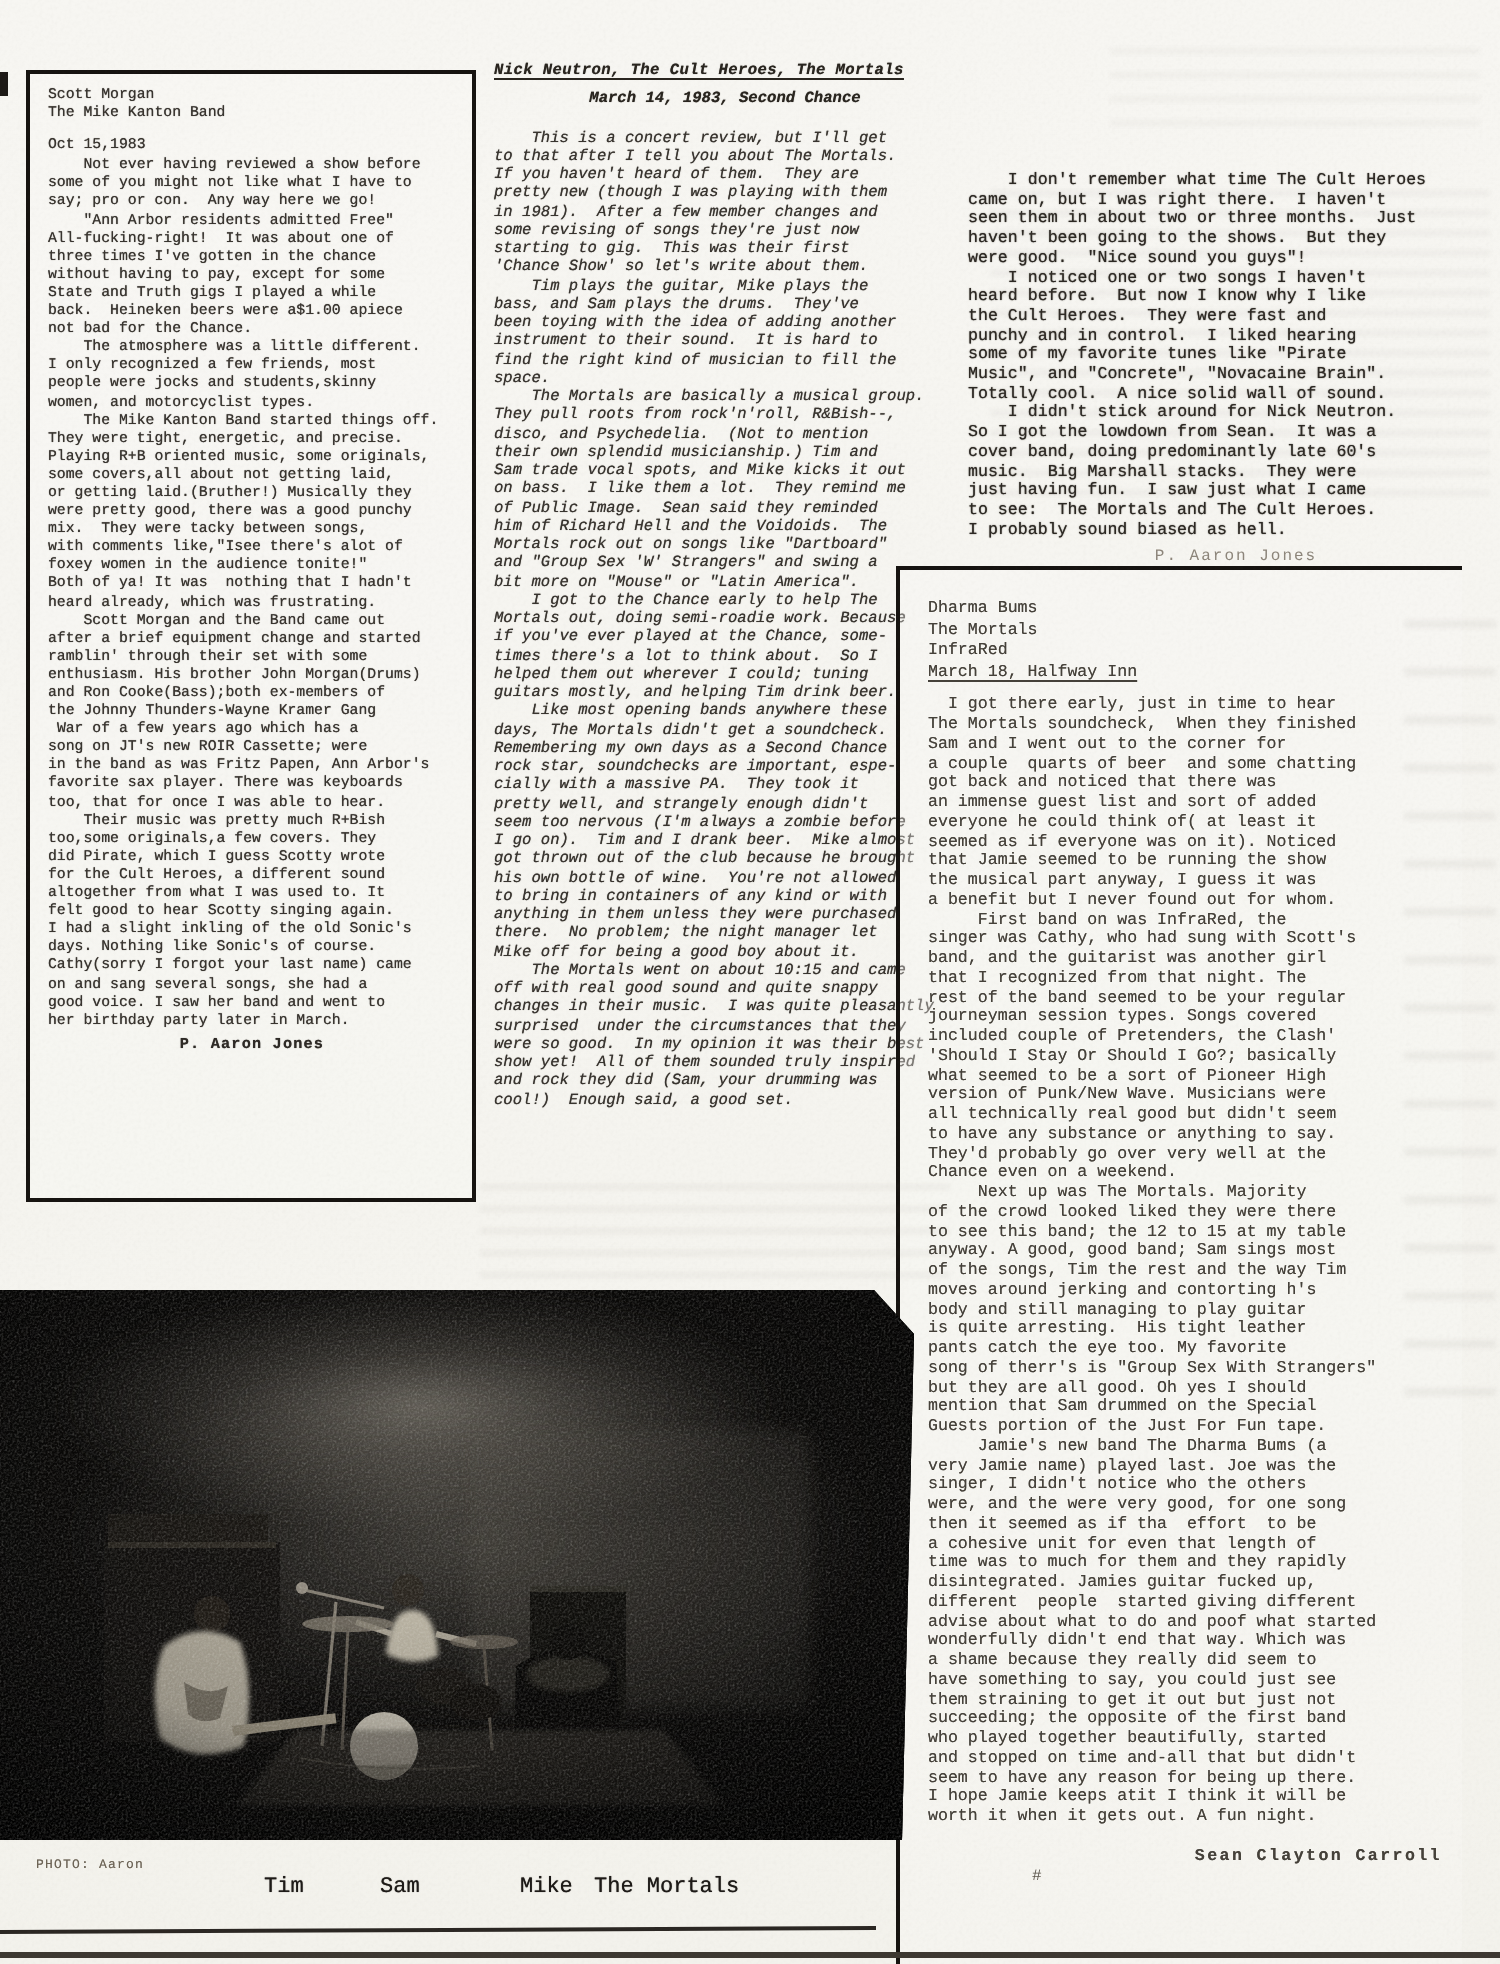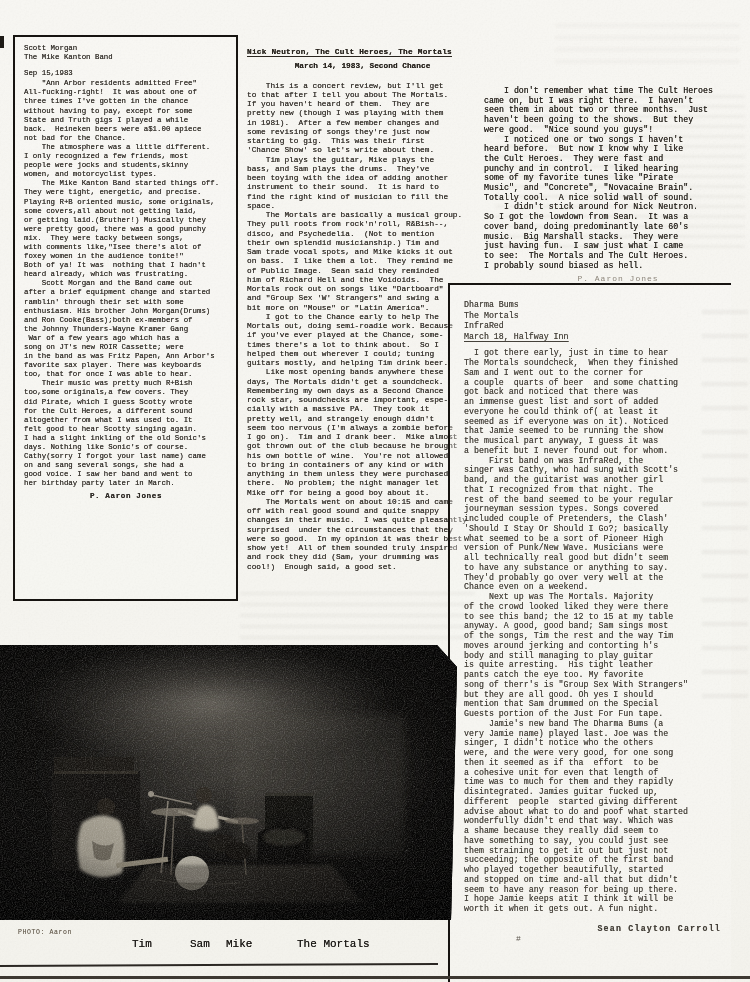--- a/index.html
+++ b/index.html
@@ -13,21 +13,21 @@
   p.typed{margin:0;}
   .box{position:absolute;border:2.5px solid #161310;box-sizing:border-box;background:rgba(250,249,245,.35);}
   
   .col1-box{left:13px;top:35px;width:225px;height:566px;padding:7px 8px 18px 9px;}
   .col1-box .typed{font-size:7.4px;line-height:9.1px;}
   .col1-head{margin-bottom:7px;}
   .col1-date{margin-bottom:1px;}
   .byline{font-weight:bold;text-align:center;letter-spacing:.6px;margin-top:3px;}
   .col1-box .byline{font-size:7.6px;color:#2e2a26;}
   
-  .col2{position:absolute;left:247px;top:48px;width:231px;}
+  .col2{position:absolute;left:247px;top:32px;width:231px;font-style:italic;}
   .col2 .typed{font-size:7.8px;line-height:9.25px;}
   .col2-title{font-size:8.5px;font-weight:bold;text-decoration:underline;
               text-underline-offset:2px;letter-spacing:.2px;color:#29251f;
               white-space:nowrap;}
   .col2-sub{font-size:8.3px;font-weight:bold;text-align:center;margin:5px 0 10px 0;color:#29251f;}
   
   .col3top{position:absolute;left:484px;top:86px;width:268px;}
   .col3top .typed{font-size:8.3px;line-height:9.7px;color:#2c2823;text-shadow:0 0 .6px rgba(40,35,28,.9);}
   .byline-faint{font-size:8px;color:#8d867b;text-align:center;letter-spacing:1px;margin-top:4px;
                 font-family:"Liberation Mono","DejaVu Sans Mono",monospace;}
@@ -43,21 +43,21 @@
   
   .photo{position:absolute;left:0;top:645px;width:457px;height:275px;margin:0;
          background:#0b0a09;
          clip-path:polygon(0 0,437px 0,457px 22px,451px 275px,0 275px);}
   .photo svg{display:block;width:457px;height:275px;}
   
   .credit{position:absolute;left:18px;top:929px;font-size:6.5px;letter-spacing:.6px;
           color:#6d6456;text-shadow:0 0 .3px rgba(100,92,80,.6);}
   .cap-name{position:absolute;top:938px;font-size:11px;color:#1d1a17;
             text-shadow:0 0 .4px rgba(25,22,18,.9);}
-  .cap-0{left:132px;} .cap-1{left:190px;} .cap-2{left:226px;} .cap-band{left:297px;}
+  .cap-0{left:132px;} .cap-1{left:190px;} .cap-2{left:260px;} .cap-band{left:297px;}
   .hash{position:absolute;left:516px;top:934px;font-size:8px;color:#5c564d;}
   
   .photo-edge-line{position:absolute;left:0;top:964px;width:438px;height:2px;
                    background:#2b2723;transform:rotate(-.25deg);}
   .page-bottom-line{position:absolute;left:0;top:976px;width:750px;height:2.5px;background:#3d3831;}
   .tick{position:absolute;left:0;top:36px;width:4px;height:12px;background:#1d1a16;}
   .ghost{position:absolute;pointer-events:none;filter:blur(1.4px);}
   .g1{left:495px;top:95px;width:250px;height:160px;opacity:.55;
       background:repeating-linear-gradient(180deg,rgba(105,98,90,.11) 0 3px,transparent 3px 10px);}
   .g2{left:240px;top:592px;width:235px;height:48px;opacity:.5;
@@ -73,21 +73,24 @@
 
 <div class="page">
 
   <div class="tick"></div>
 
   <section class="box col1-box">
     <div class="col1-head">
       <div class="typed">Scott Morgan</div>
       <div class="typed">The Mike Kanton Band</div>
     </div>
-    <div class="typed col1-date">Sep 15,1983</div>
+    <div class="typed col1-date">Oct 15,1983</div>
+    <p class="typed">    Not ever having reviewed a show before
+some of you might not like what I have to
+say; pro or con.  Any way here we go!</p>
     <p class="typed">    "Ann Arbor residents admitted Free"
 All-fucking-right!  It was about one of
 three times I've gotten in the chance
 without having to pay, except for some
 State and Truth gigs I played a while
 back.  Heineken beers were a$1.00 apiece
 not bad for the Chance.</p>
     <p class="typed">    The atmosphere was a little different.
 I only recognized a few friends, most
 people were jocks and students,skinny

